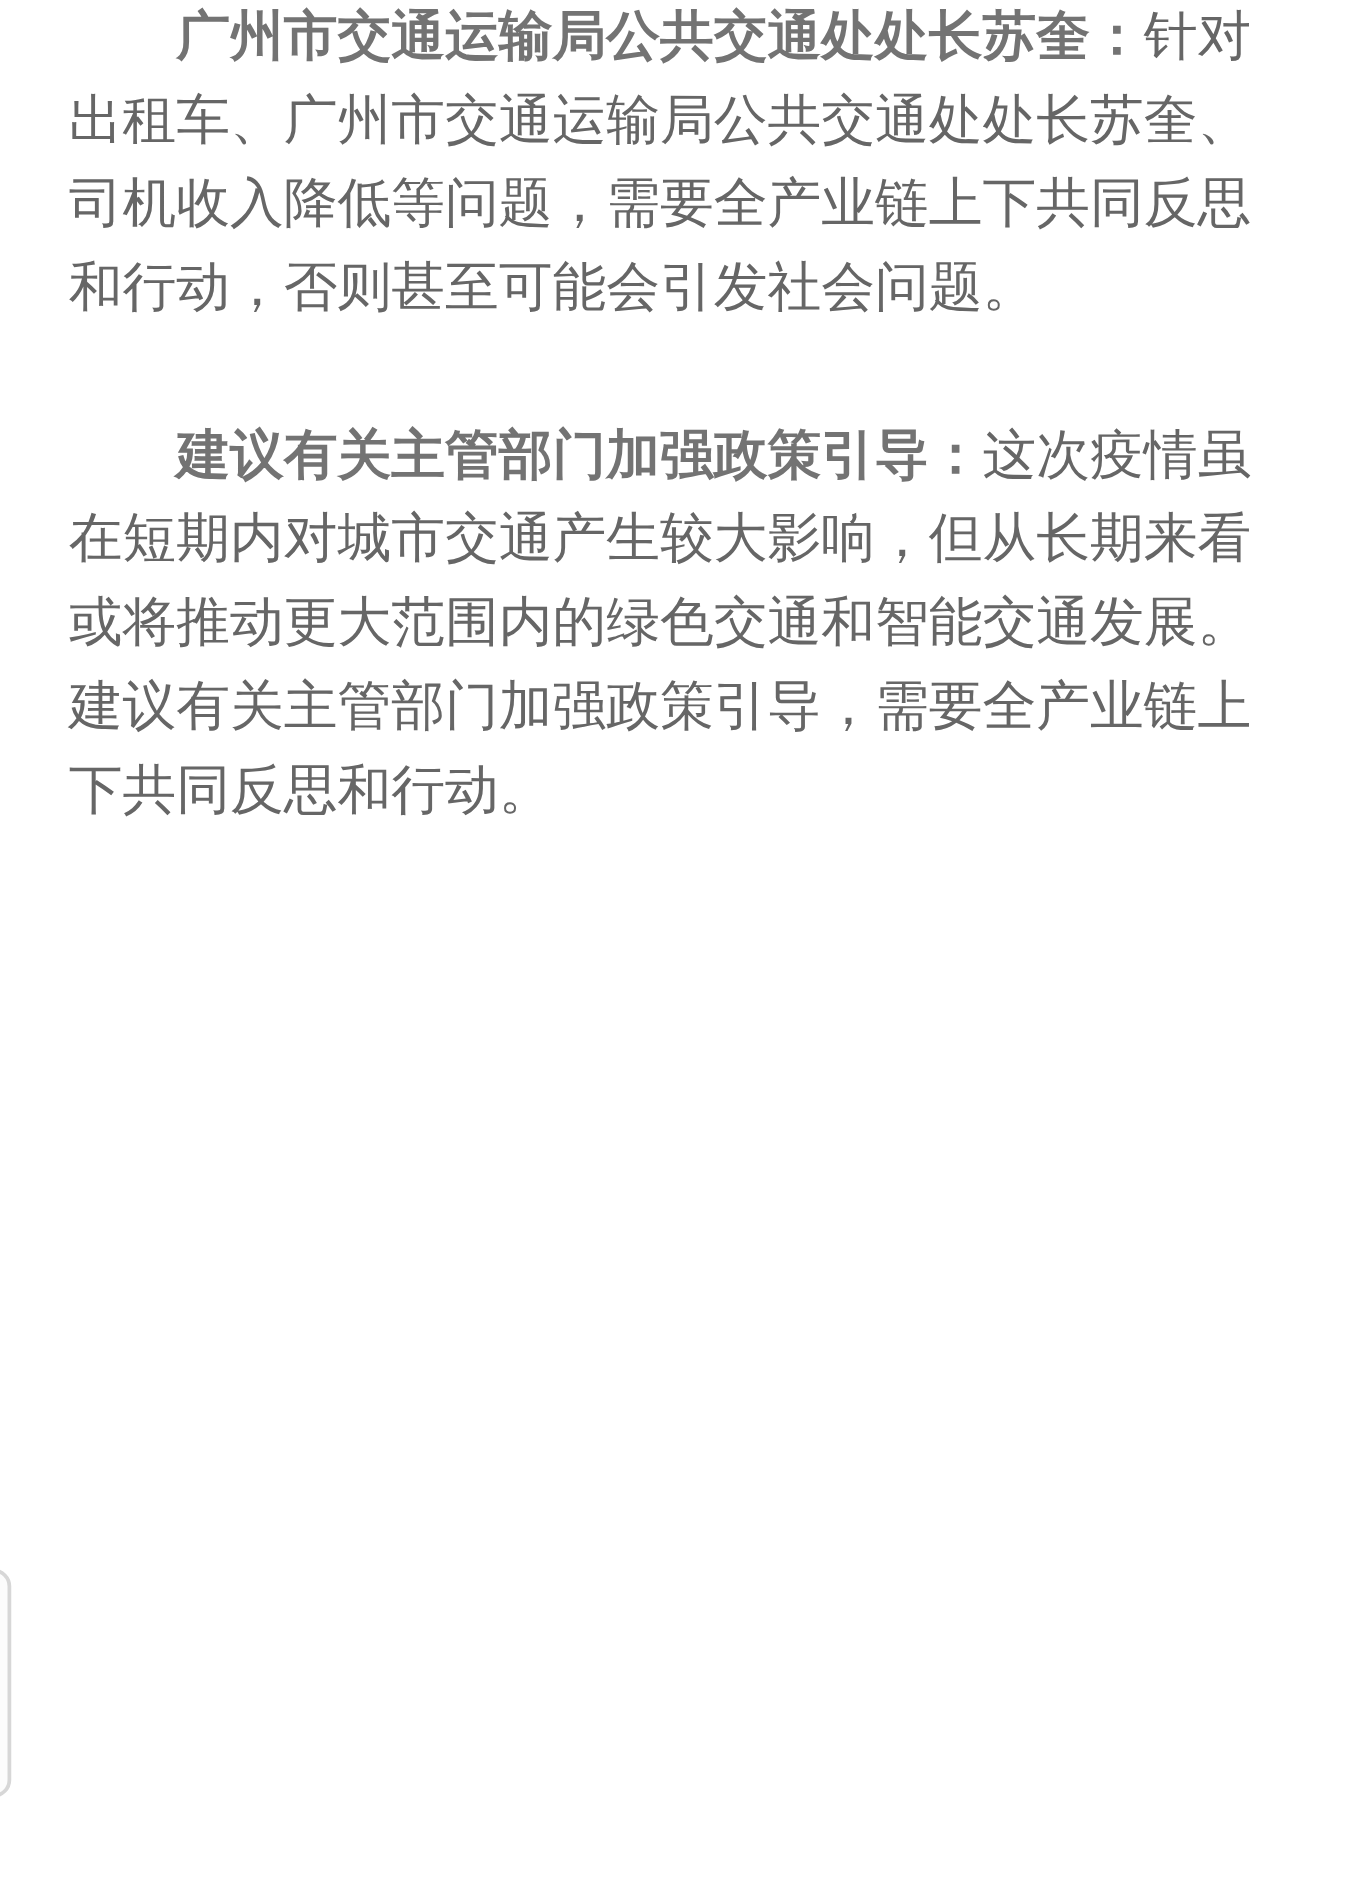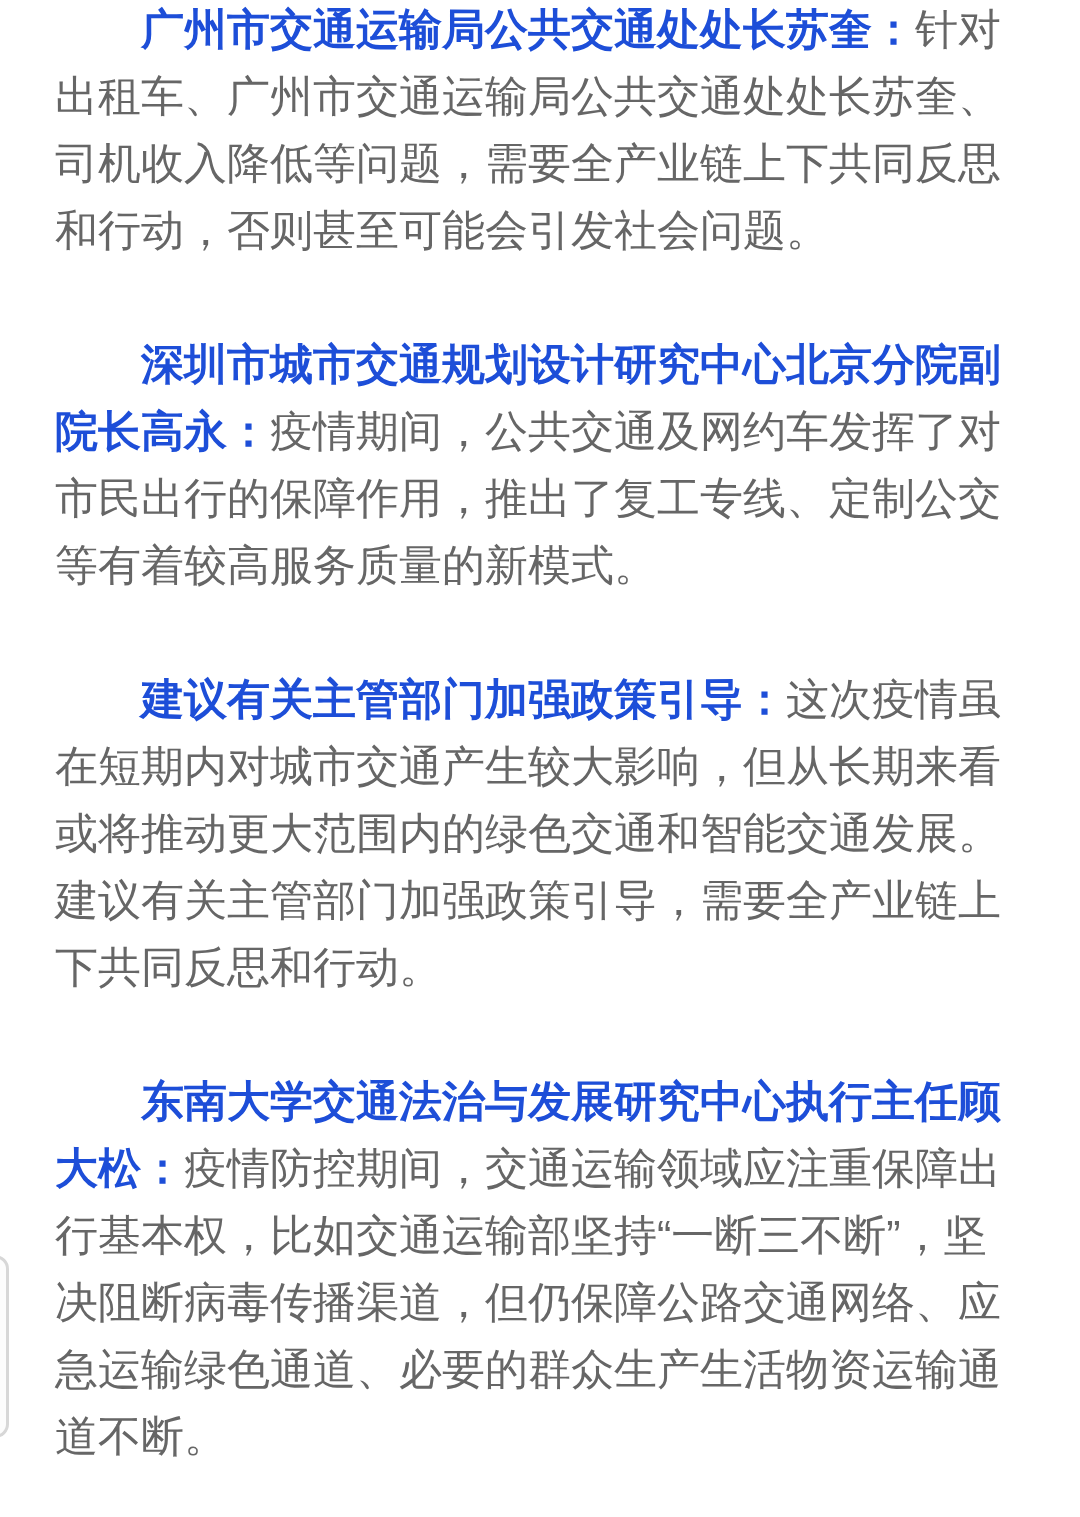--- a/index.html
+++ b/index.html
@@ -25,40 +25,38 @@
     margin: 67px 0;
     text-indent: 2em;
     word-break: break-all;
     overflow-wrap: break-word;
   }
   .article p:first-child {
     margin-top: -4px;
   }
   .article strong {
     font-weight: 700;
-    color: #1d4ed8;
+    color: #737373;
   }
   .edge-handle {
     position: absolute;
     left: -19px;
     top: 1255px;
     width: 28px;
     height: 183px;
     box-sizing: border-box;
     background: #fcfcfc;
     border: 3px solid #d7d7d7;
     border-radius: 14px;
   }
 </style>
 </head>
 <body>
 
 <div class="article">
   <p><strong>广州市交通运输局公共交通处处长苏奎：</strong><span>针对出租车、广州市交通运输局公共交通处处长苏奎、司机收入降低等问题，需要全产业链上下共同反思和行动，否则甚至可能会引发社会问题。</span></p>
 
-  <p><strong>深圳市城市交通规划设计研究中心北京分院副院长高永：</strong><span>疫情期间，公共交通及网约车发挥了对市民出行的保障作用，推出了复工专线、定制公交等有着较高服务质量的新模式。</span></p>
 
   <p><strong>建议有关主管部门加强政策引导：</strong><span>这次疫情虽在短期内对城市交通产生较大影响，但从长期来看或将推动更大范围内的绿色交通和智能交通发展。建议有关主管部门加强政策引导，需要全产业链上下共同反思和行动。</span></p>
 
-  <p><strong>东南大学交通法治与发展研究中心执行主任顾大松：</strong><span>疫情防控期间，交通运输领域应注重保障出行基本权，比如交通运输部坚持“一断三不断”，坚决阻断病毒传播渠道，但仍保障公路交通网络、应急运输绿色通道、必要的群众生产生活物资运输通道不断。</span></p>
 </div>
 
 <div class="edge-handle"></div>
 
 </body></html>

